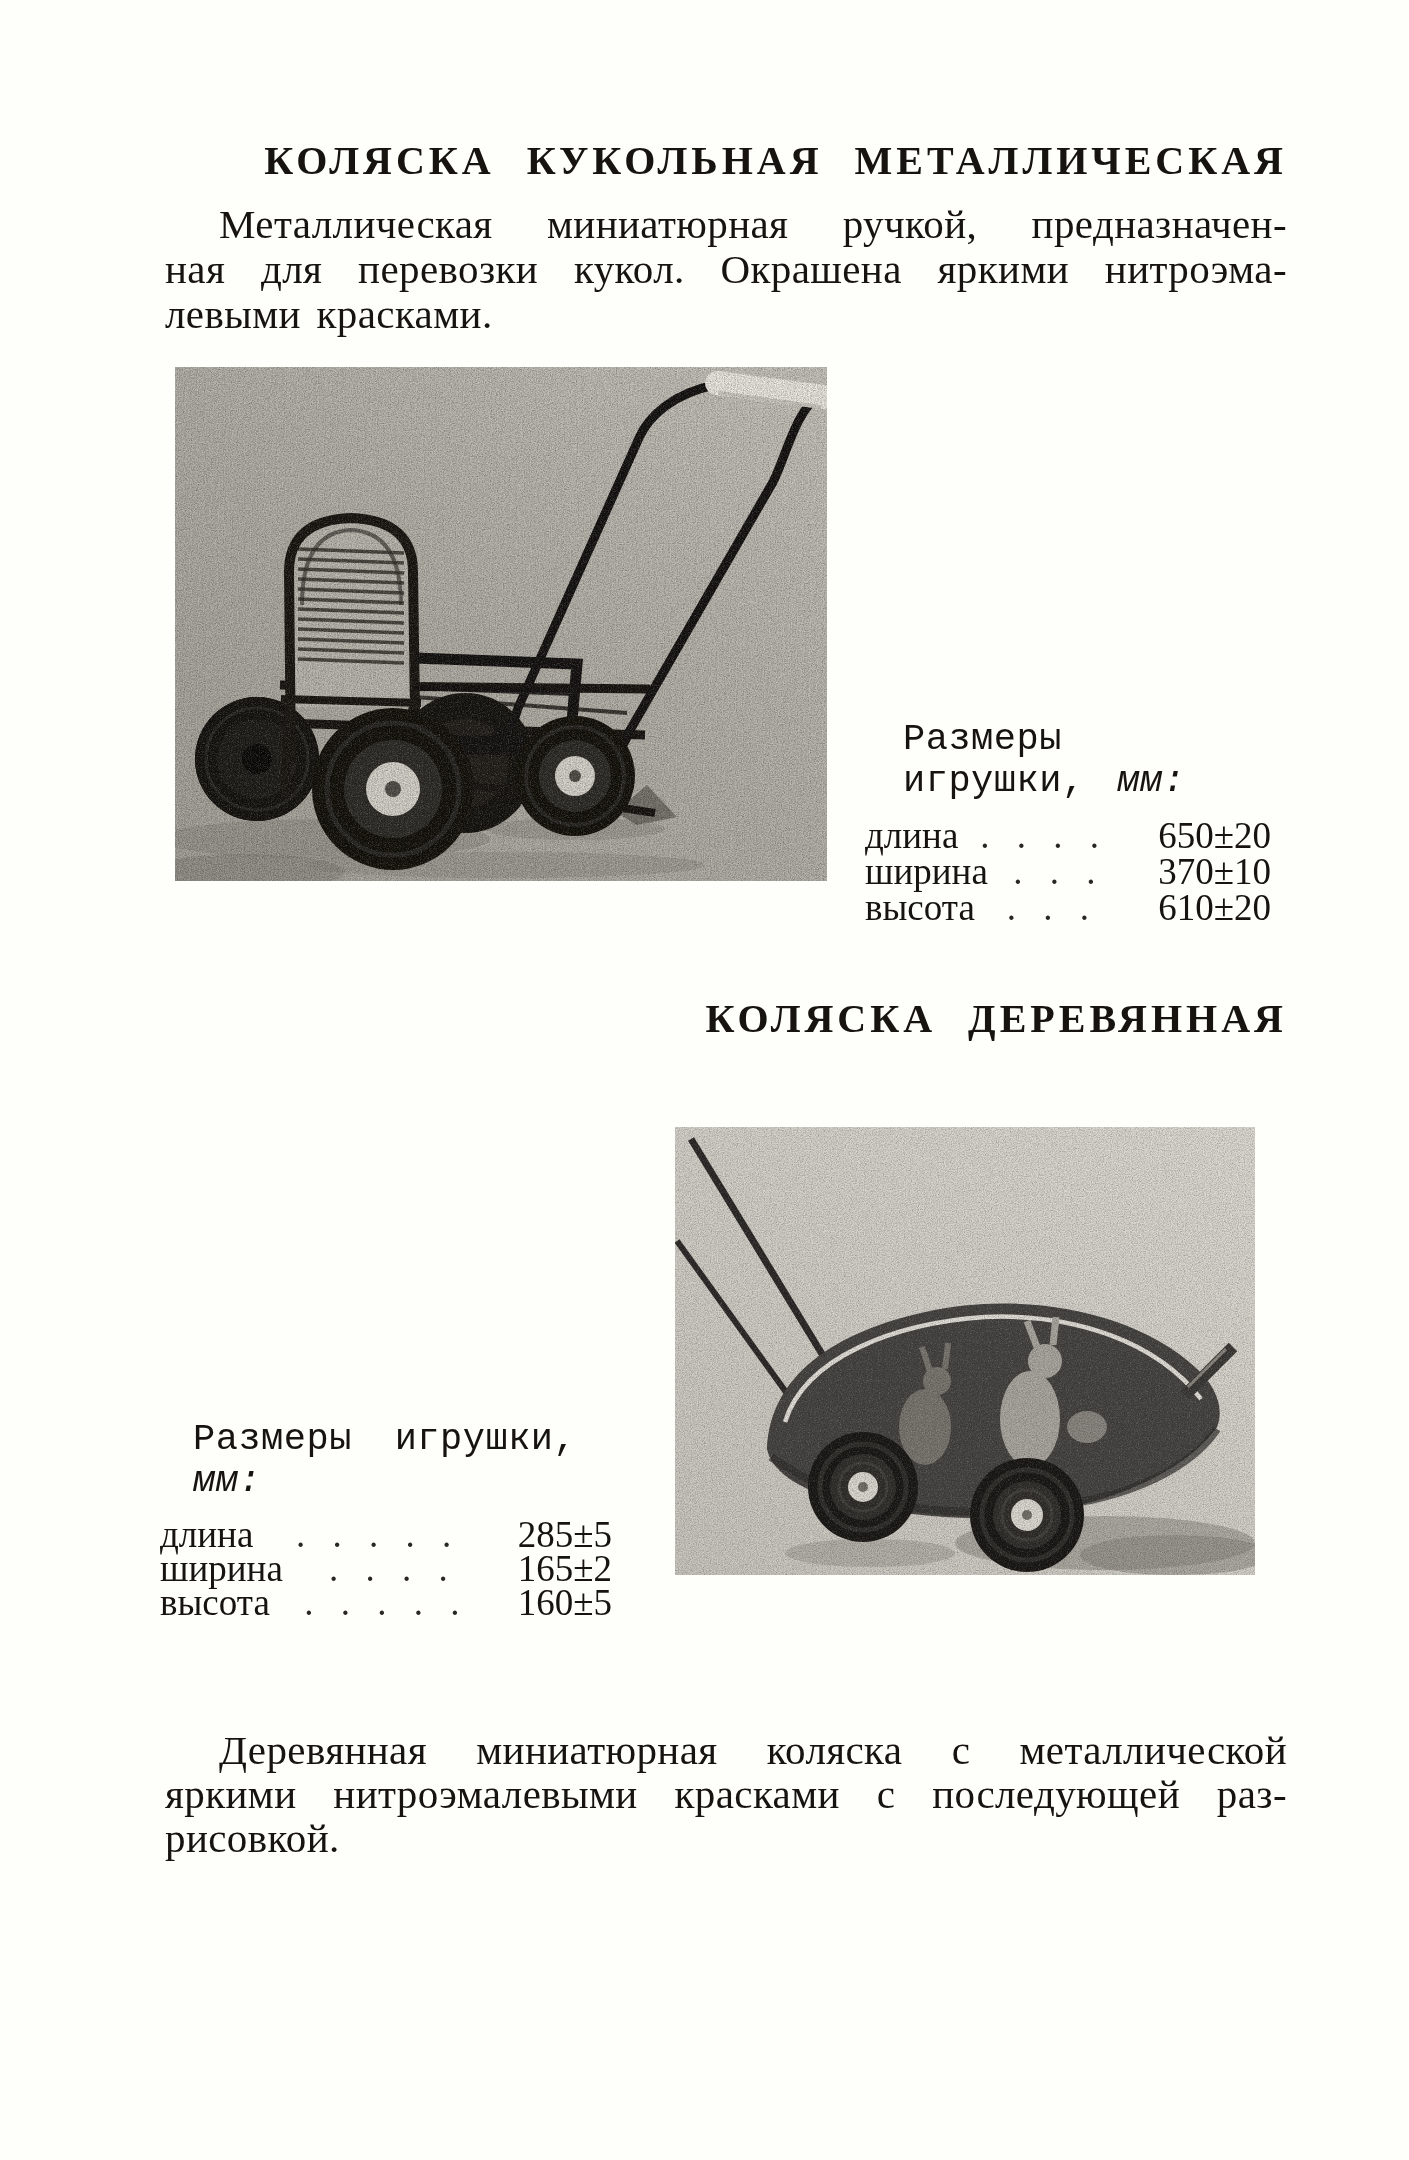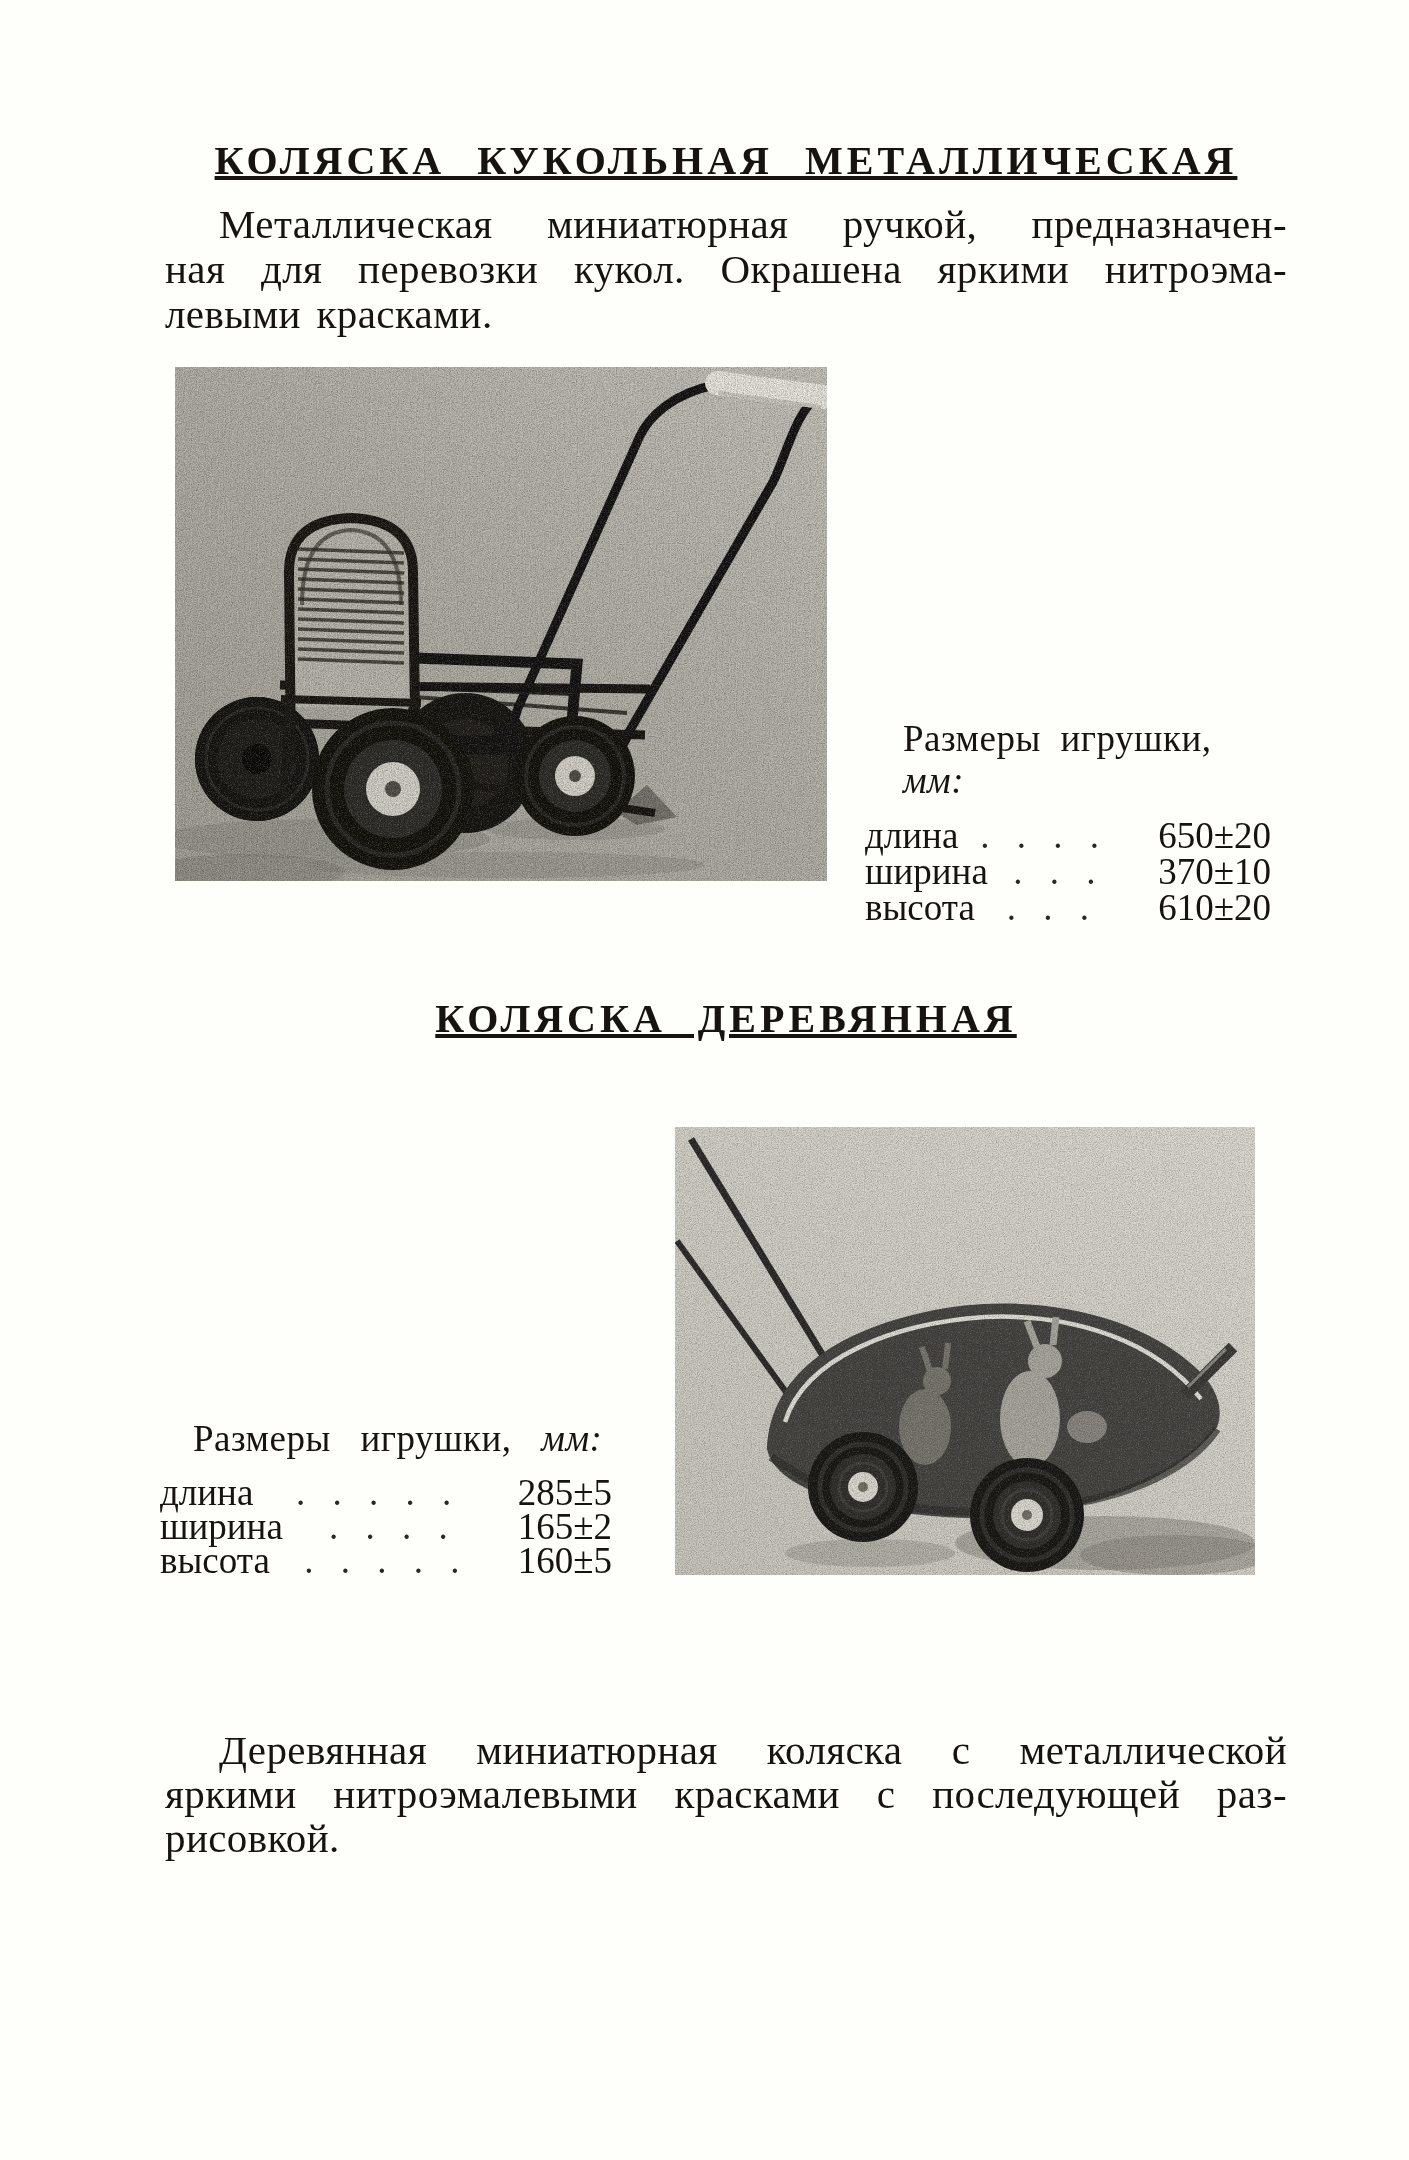--- a/index.html
+++ b/index.html
@@ -3,38 +3,38 @@
 <meta charset="utf-8">
 <style>
   html,body{margin:0;padding:0;background:#e8e8e8;}
   .page{
     position:relative;width:1409px;height:2160px;margin:0 auto;
     background:#fefefb;color:#17140f;overflow:hidden;
     font-family:"Liberation Serif",serif;
   }
   .sec-title{
     position:absolute;left:165px;width:1122px;margin:0;
-    text-align:center;font-weight:bold;font-size:40px;line-height:46px;
-    letter-spacing:4px;word-spacing:18px;white-space:nowrap;text-decoration:underline;
+    text-align:right;font-weight:bold;font-size:40px;line-height:46px;
+    letter-spacing:4px;word-spacing:18px;white-space:nowrap;
   }
   .t1{top:138px;}
   .t2{top:996px;}
   .para{position:absolute;left:165px;width:1122px;font-size:41px;letter-spacing:.4px;word-spacing:5px;}
   .p1{top:202px;line-height:45px;}
   .p2{top:1728px;line-height:44px;}
   .pline{width:100%;}
   .pline.just{text-align:justify;text-align-last:justify;}
   .pline.indent{text-indent:54px;}
   .photo{position:absolute;overflow:hidden;line-height:0;}
   .photo1{left:175px;top:367px;width:652px;height:514px;}
   .photo2{left:675px;top:1127px;width:580px;height:448px;}
   .dims{position:absolute;font-size:37px;}
   .dims1{left:865px;top:718px;width:406px;}
   .dims2{left:160px;top:1418px;width:452px;}
-  .dims-heading{line-height:42px;margin-bottom:16px;letter-spacing:.5px;}
+  .dims-heading{line-height:42px;margin-bottom:16px;letter-spacing:.5px;font-family:Liberation Mono, monospace;}
   .dims1 .dims-heading{padding-left:38px;word-spacing:10px;}
   .dims2 .dims-heading{padding-left:33px;word-spacing:20px;}
   .dims-heading em{font-style:italic;}
   .dim-row{display:flex;align-items:baseline;}
   .dims1 .dim-row{line-height:36px;}
   .dims2 .dim-row{line-height:34px;}
   .dim-label{white-space:nowrap;}
   .dim-dots{flex:1;text-align:center;word-spacing:18px;padding:0 12px;overflow:hidden;white-space:nowrap;color:#2a2722;}
   .dim-value{text-align:right;white-space:nowrap;}
   .dims1 .dim-value{min-width:150px;}

